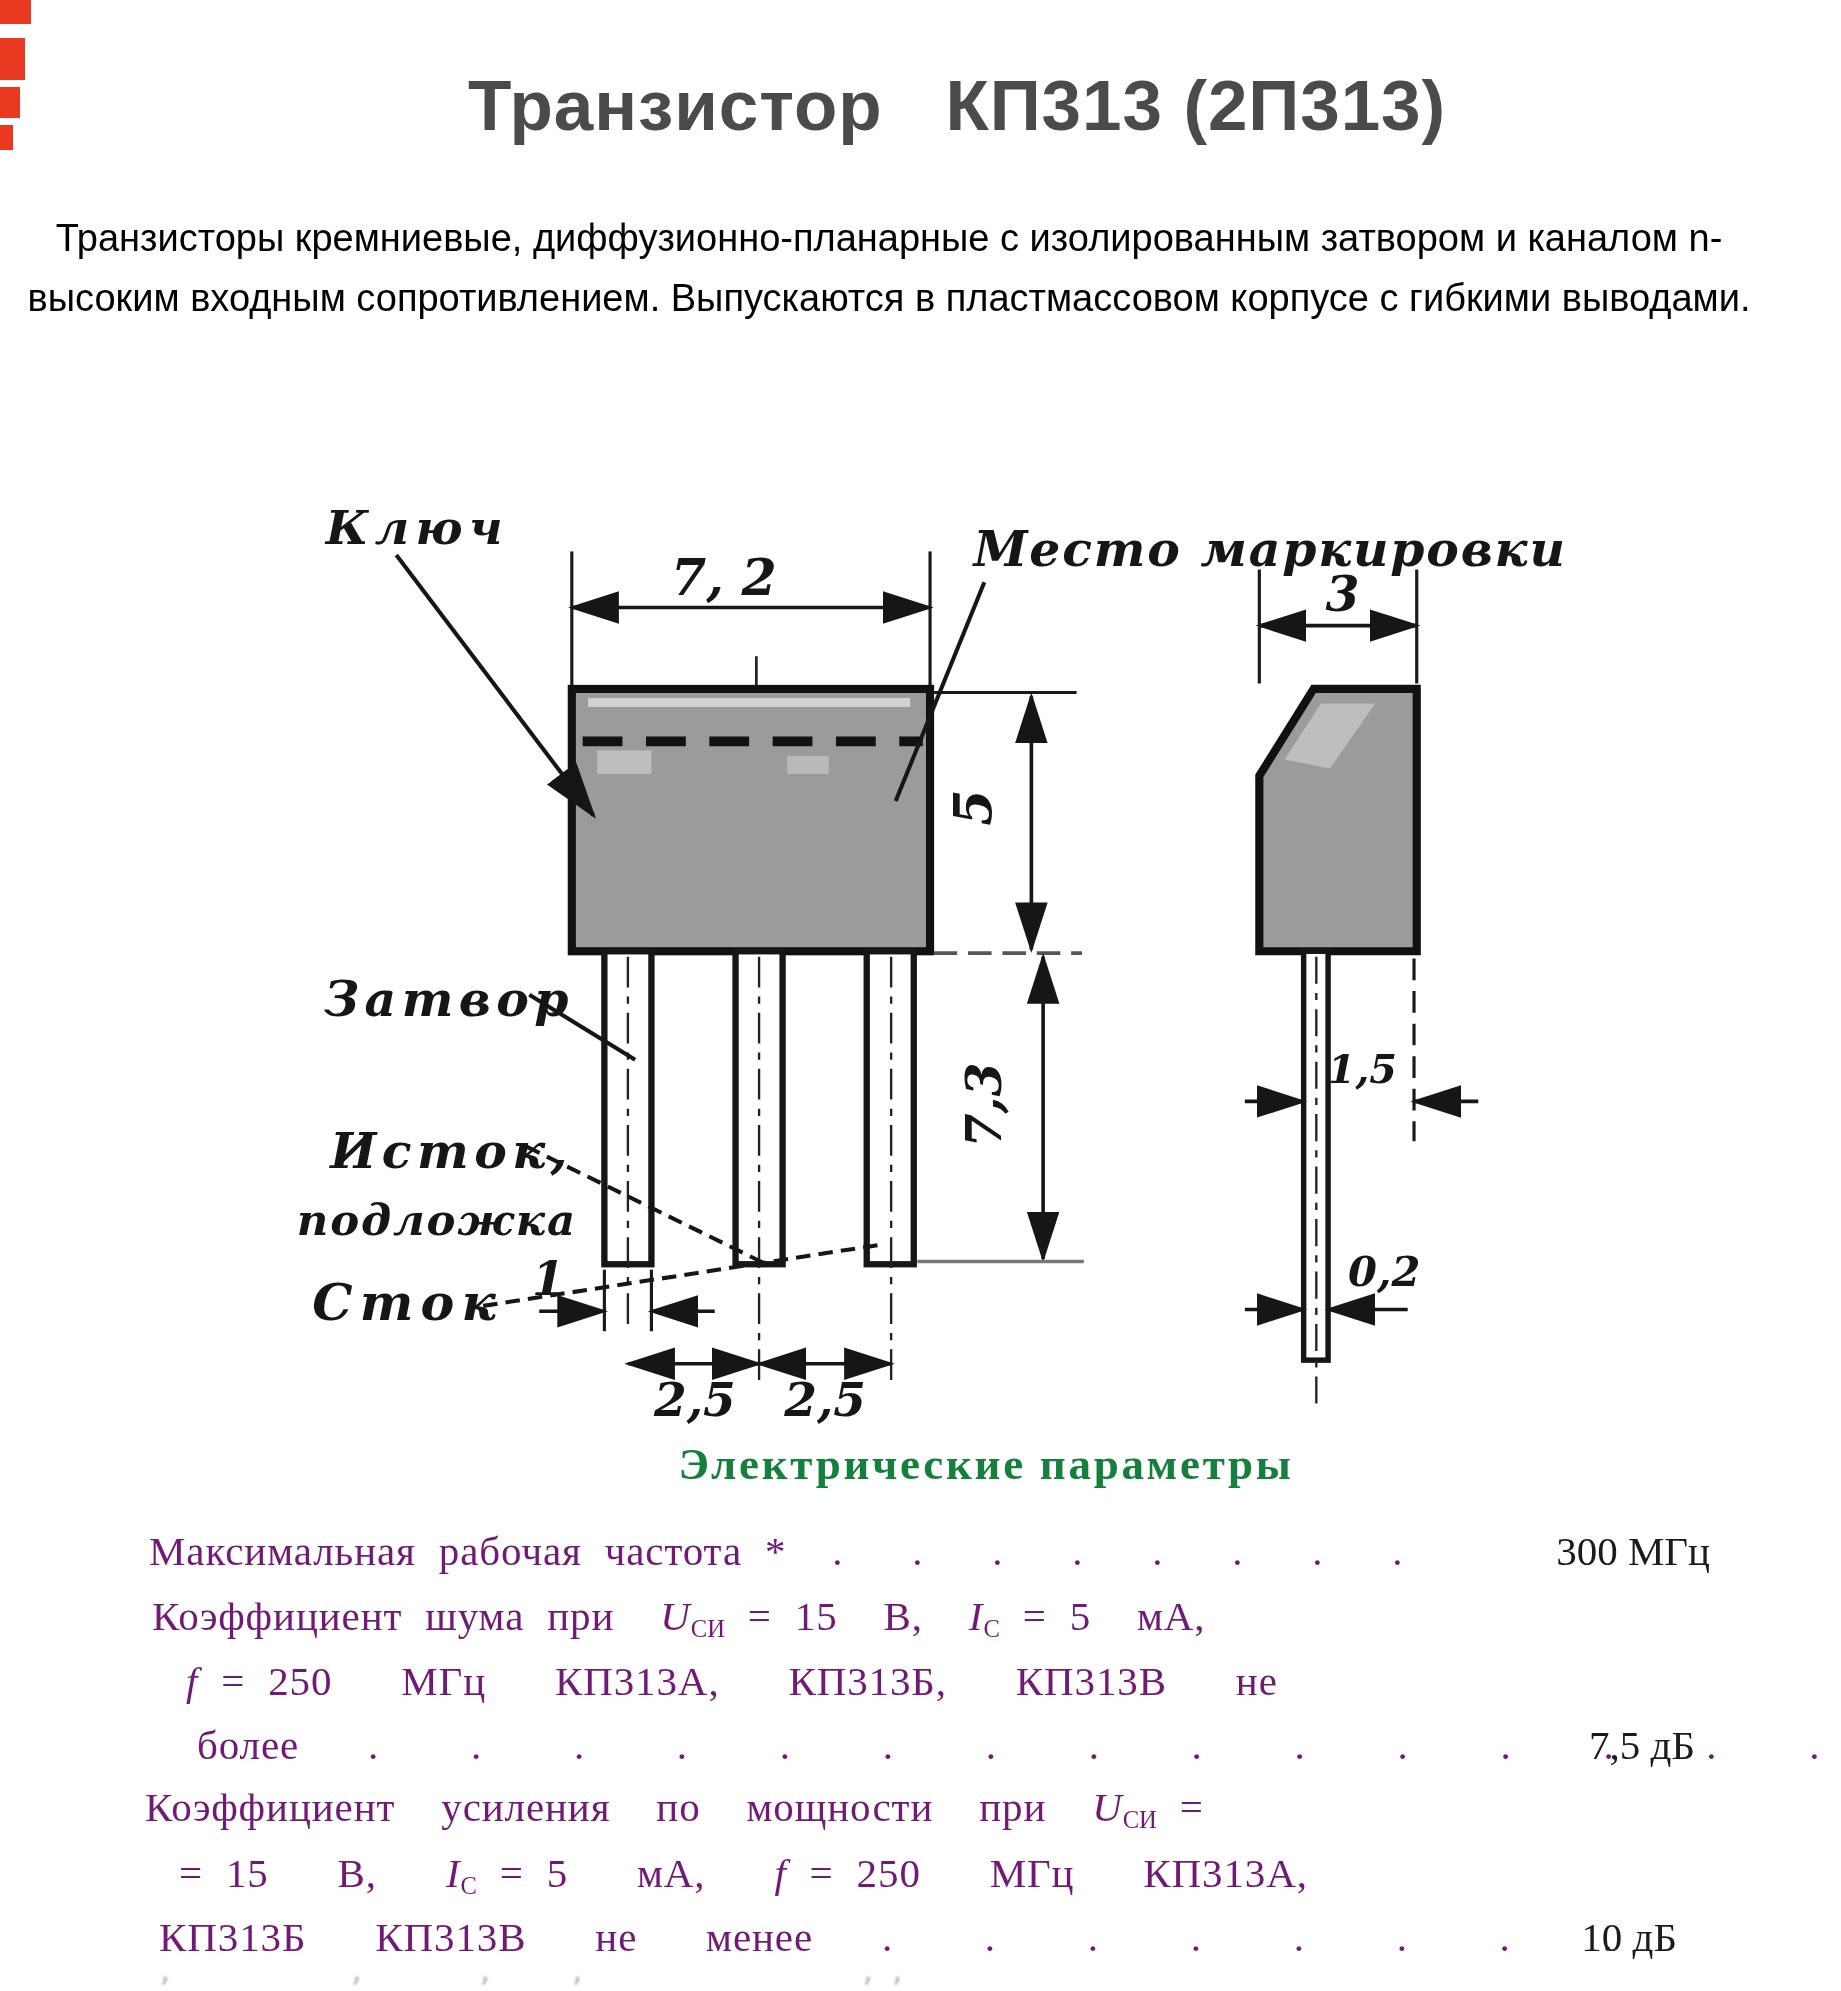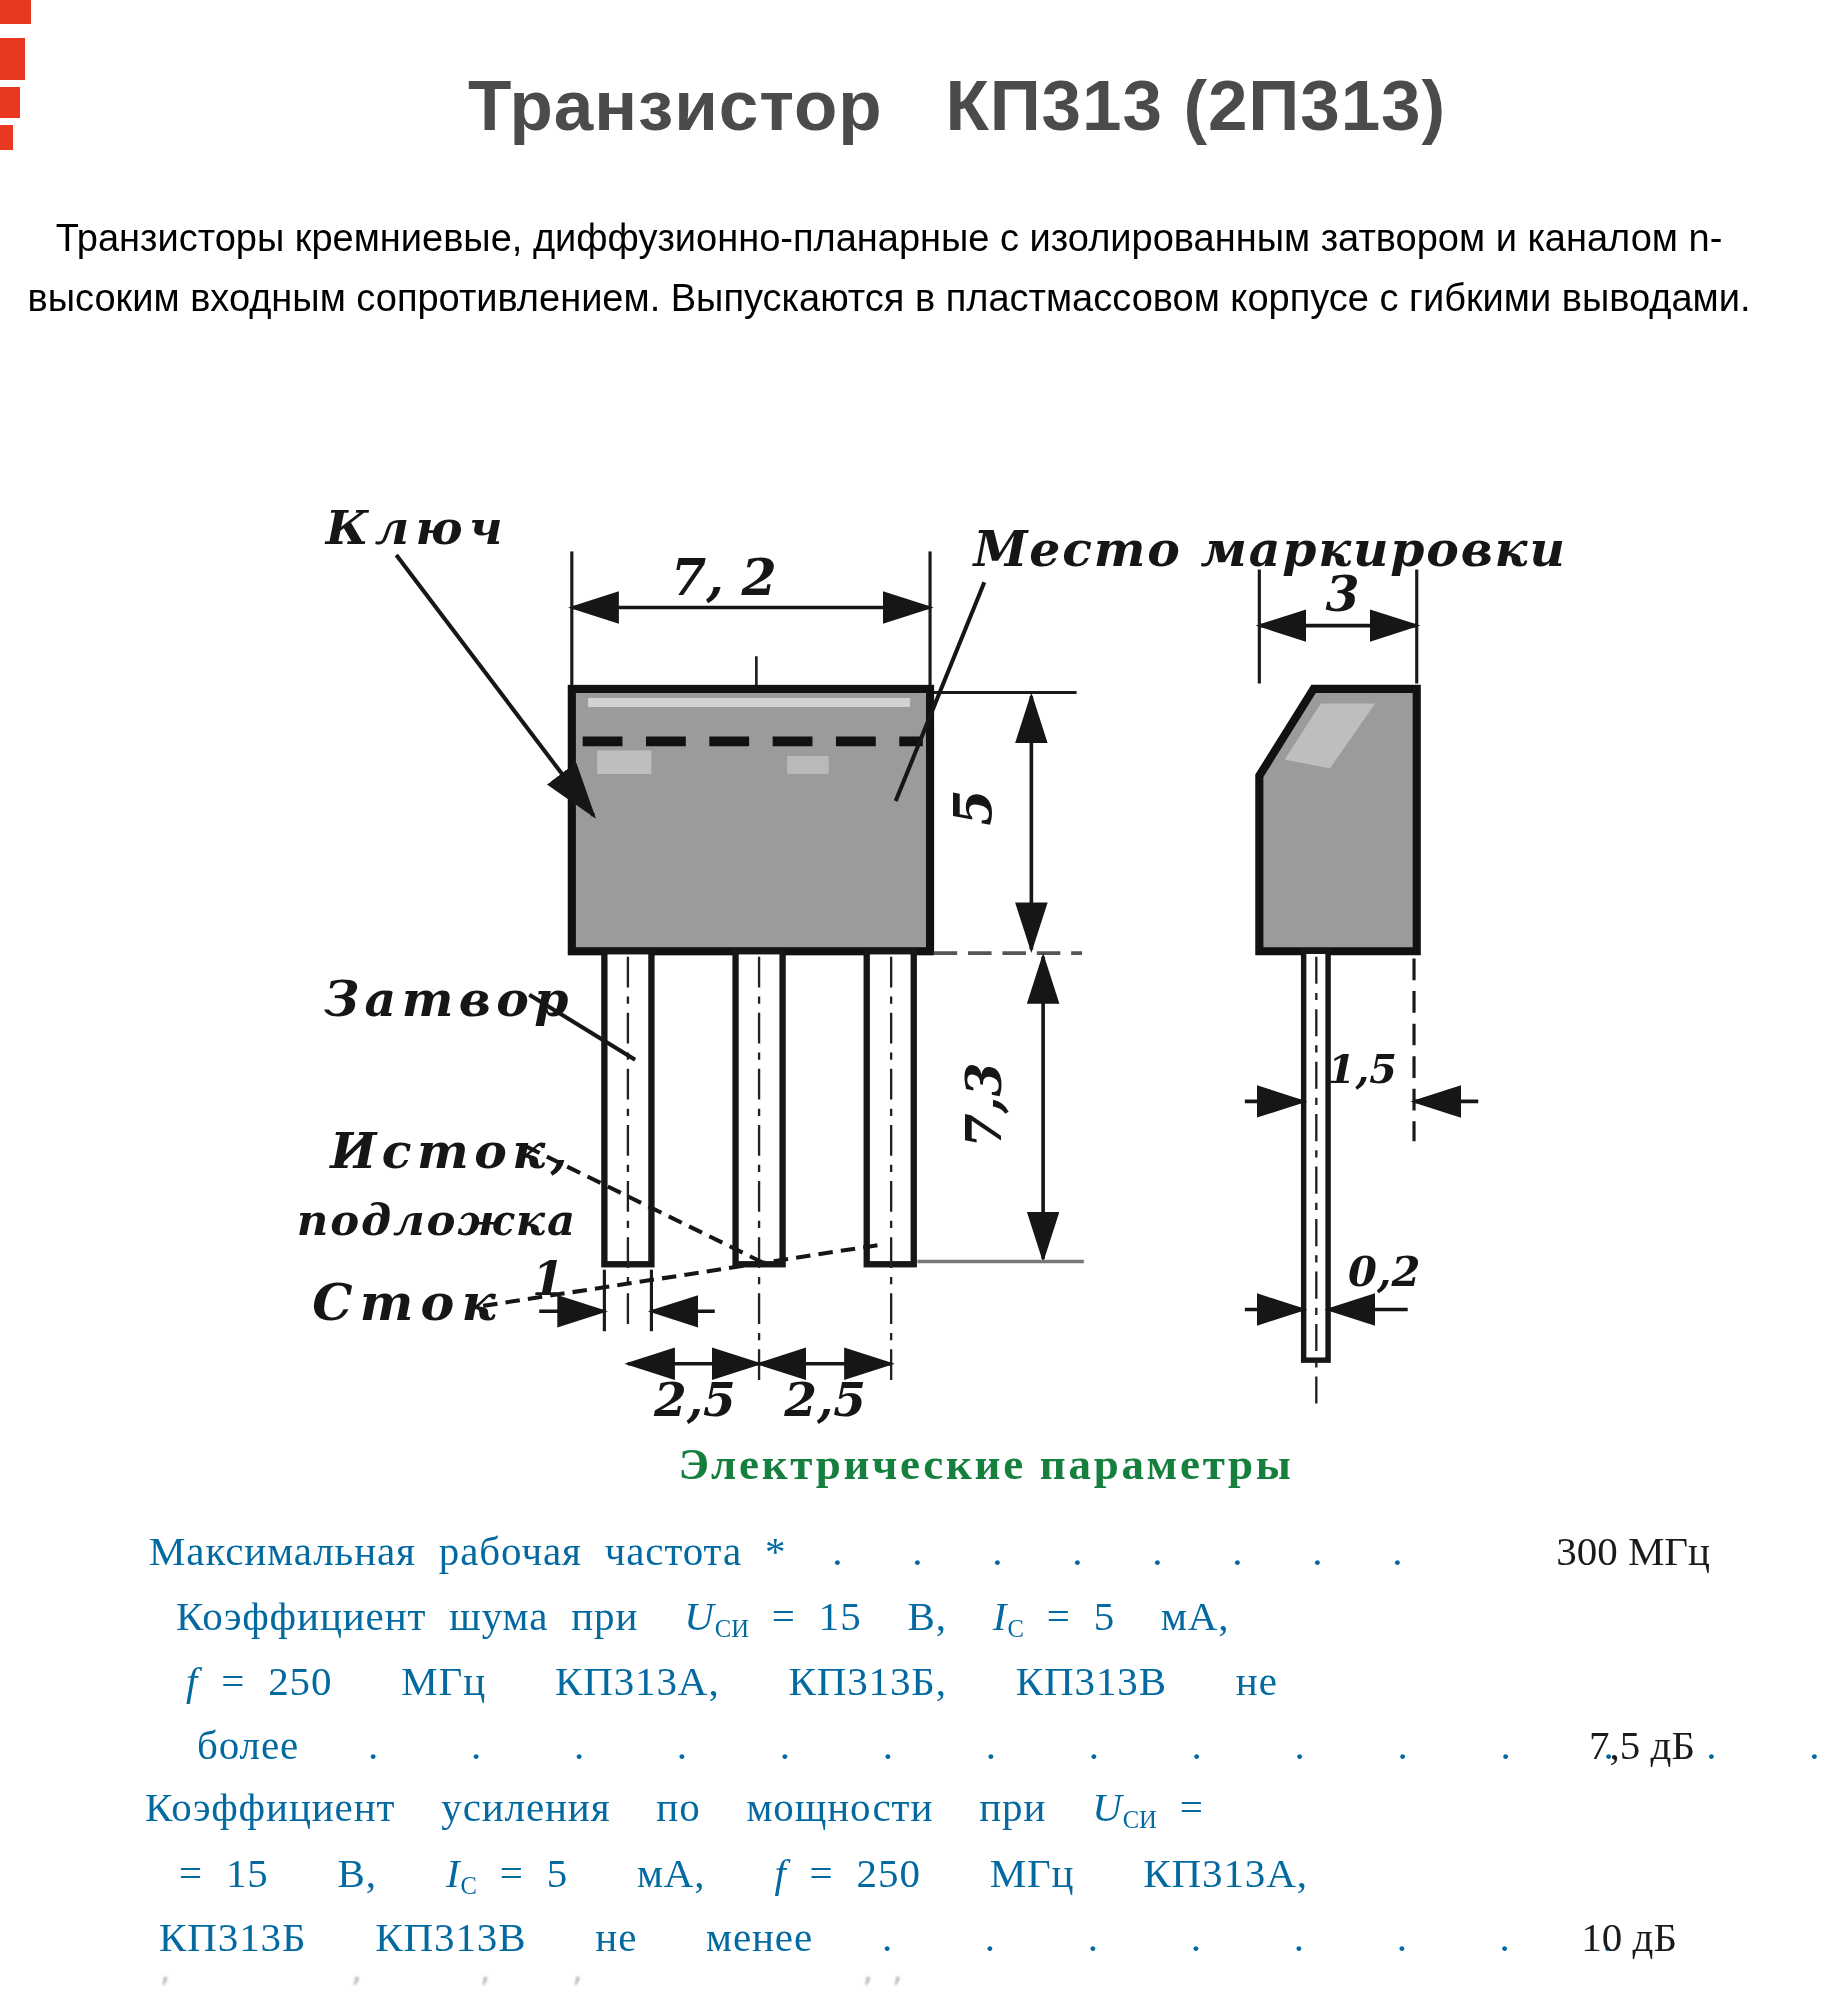--- a/index.html
+++ b/index.html
@@ -18,28 +18,28 @@
   .intro div{font-size:38px;line-height:60px;white-space:nowrap;}
 
   
   .drawing{position:absolute;left:0;top:470px;width:1842px;height:977px;}
   .hand{font-family:"DejaVu Serif",serif;font-style:italic;font-weight:700;fill:#161616;}
 
   
   .pheading{position:absolute;top:1438px;left:131px;width:1710px;text-align:center;
             font-family:"Liberation Serif",serif;font-weight:bold;font-size:45px;letter-spacing:2.7px;
             color:#15803d;filter:blur(0.4px);}
-  .prow{position:absolute;font-family:"Liberation Serif",serif;font-size:41px;color:#0369a1;
+  .prow{position:absolute;font-family:"Liberation Serif",serif;font-size:41px;color:#701a75;
         white-space:pre;word-spacing:11.8px;letter-spacing:0.9px;filter:blur(0.4px);}
   .pval{position:absolute;font-family:"Liberation Serif",serif;font-size:41px;color:#1b1b1b;
         white-space:pre;filter:blur(0.4px);}
   .seg-i{font-style:italic;}
   .seg-sub{font-size:0.6em;vertical-align:-0.28em;letter-spacing:0;}
   #row1{left:149px;top:1527px;} #val1{right:132px;top:1527px;}
-  #row2{left:152px;top:1592px;margin-left:24px;}
+  #row2{left:152px;top:1592px;}
   #row3{left:186px;top:1657px;}
   #row4{left:197px;top:1721px;} #val4{right:147px;top:1721px;}
   #row5{left:145px;top:1783px;}
   #row6{left:179px;top:1849px;}
   #row7{left:159px;top:1913px;} #val7{right:165px;top:1913px;}
 
   
   .cutoff{position:absolute;top:1970px;left:159px;width:1538px;color:#9a9a9a;opacity:.65;
           font-family:"Liberation Serif",serif;font-size:36px;white-space:pre;filter:blur(1.1px);}
 </style>

